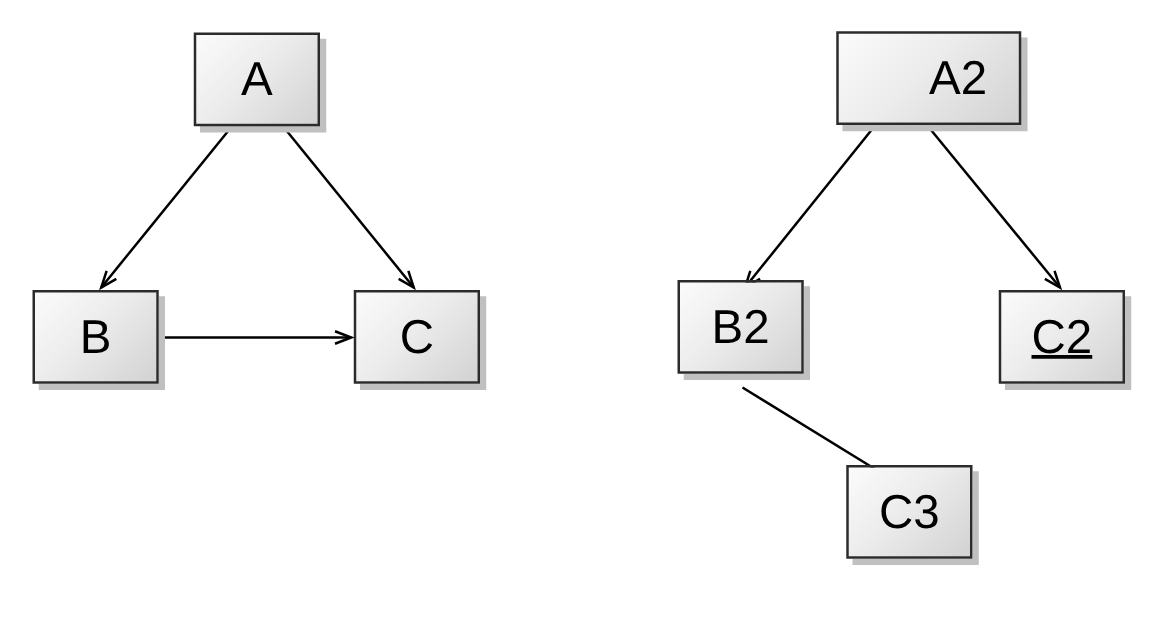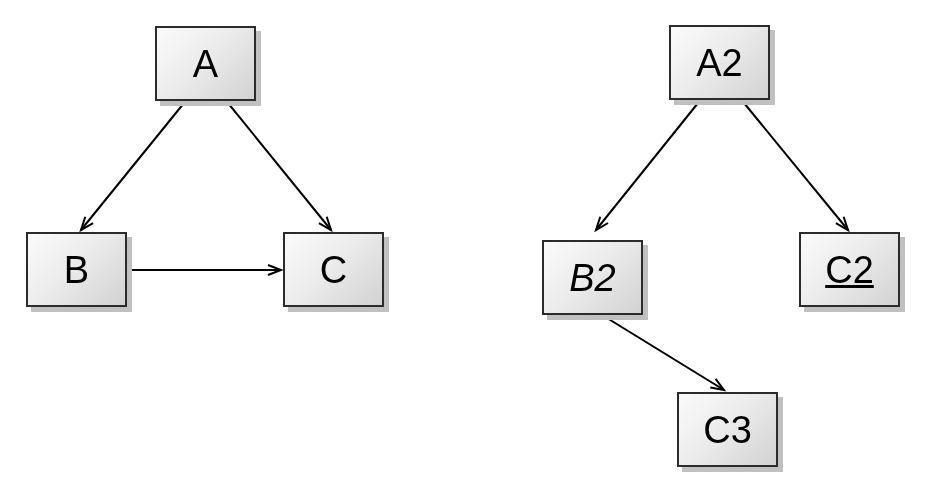--- a/index.html
+++ b/index.html
@@ -39,24 +39,24 @@
     line-height: 1;
     color: #000000;
     letter-spacing: 0px;
     user-select: none;
   }
   
   .node-a  { left: 155px; top: 26px;  }
   .node-b  { left: 26px;  top: 232px; }
   .node-c  { left: 283px; top: 232px; }
   
-  .node-a2 { left: 669px; top: 25px;  }
-  .node-b2 { left: 542px; top: 240px; font-style: italic; }
+  .node-a2 { left: 669px; top: 25px; padding-left: 47px;  }
+  .node-b2 { left: 542px; top: 224px; }
   .node-c2 { left: 799px; top: 232px; text-decoration: underline; }
-  .node-c3 { left: 677px; top: 392px; }
+  .node-c3 { left: 677px; top: 372px; }
 </style>
 </head>
 <body>
 
 <div class="canvas">
 
   <svg class="edges" viewBox="0 0 940 504" xmlns="http://www.w3.org/2000/svg">
     <defs>
       <marker id="arrow-open" markerUnits="userSpaceOnUse" markerWidth="18" markerHeight="16" refX="15" refY="7" orient="auto">
         <path d="M2,2 L15,7 L2,12" fill="none" stroke="#000000" stroke-width="2"></path>

